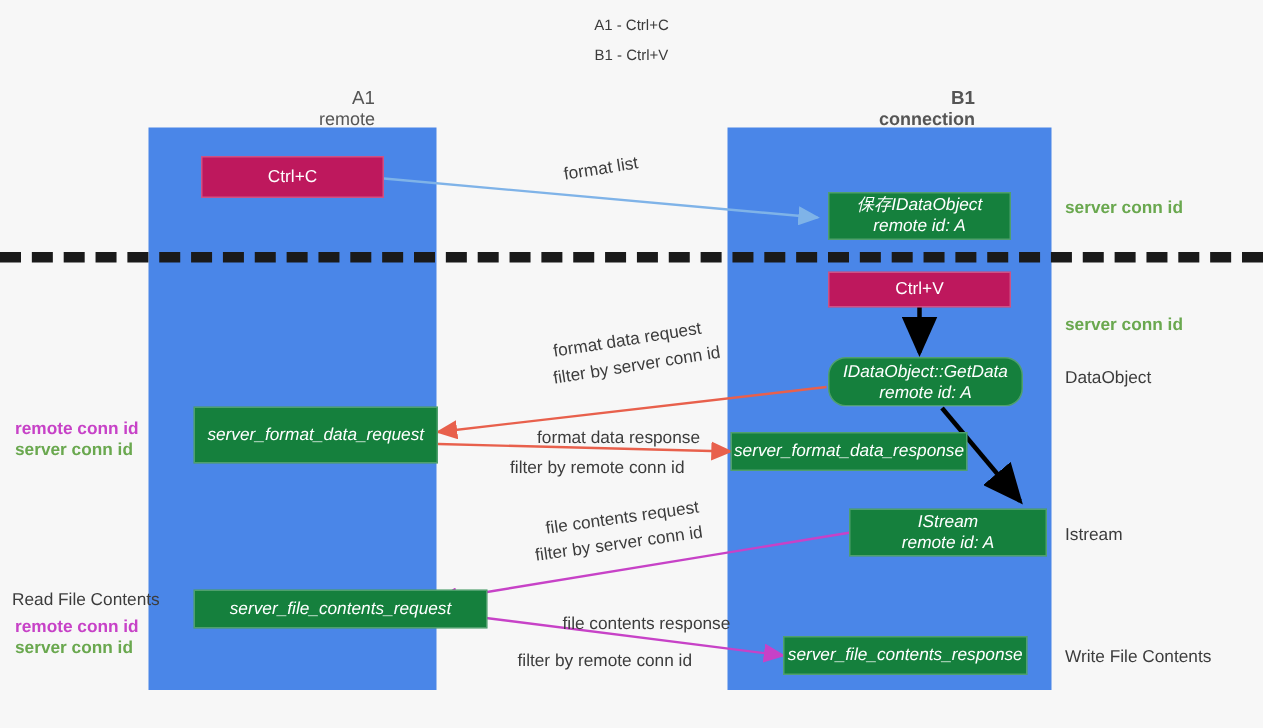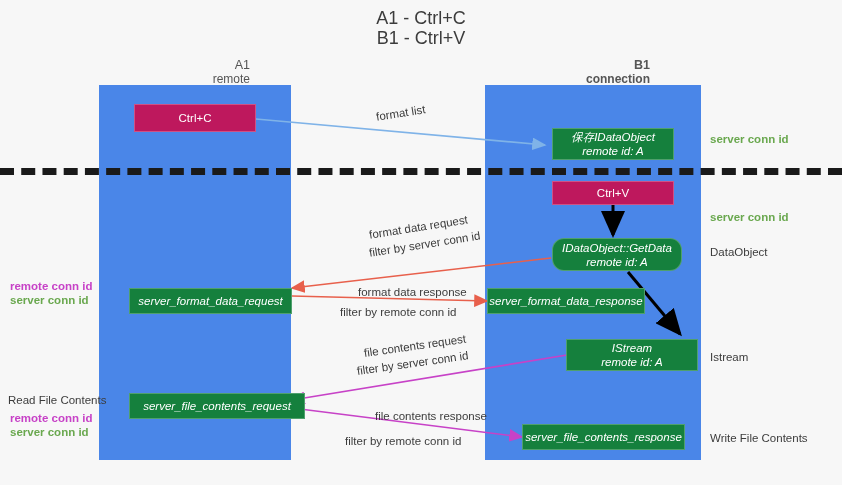--- a/index.html
+++ b/index.html
@@ -6,21 +6,21 @@
   body{
     width:842px;height:485px;
     background:#f7f7f7;
     font-family:"Liberation Sans","DejaVu Sans",sans-serif;
     position:relative;overflow:hidden;
   }
   #stage{position:absolute;left:0;top:0;width:842px;height:485px;}
 
   .title{
     position:absolute;left:0;top:8px;width:842px;text-align:center;
-    font-size:18px;color:#3c3c3c;line-height:20px;
+    font-size:10px;color:#3c3c3c;line-height:20px;
   }
 
   .col-head{
     position:absolute;text-align:right;font-size:12px;color:#555;
     line-height:14px;
   }
   .col-head .big{font-size:12.5px;}
 
   .lane{
     position:absolute;background:#4a86e8;
@@ -104,25 +104,25 @@
 
     <line x1="292" y1="408" x2="522" y2="437" stroke="#c742c7" stroke-width="1.6" marker-end="url(#ah-mag)"></line>
   </svg>
 
   <div class="dashline"></div>
 
   <div class="box green" style="left:134px;top:104px;width:122px;height:28px;">
     <span>Ctrl+C</span>
   </div>
 
-  <div class="box orange" style="left:129px;top:288px;width:163px;height:26px;">
+  <div class="box orange" style="left:129px;top:271px;width:163px;height:38px;">
     <span>server_format_data_request</span>
   </div>
 
-  <div class="box orange" style="left:129px;top:393px;width:176px;height:26px;">
+  <div class="box orange" style="left:129px;top:393px;width:196px;height:26px;">
     <span>server_file_contents_request</span>
   </div>
 
   <div class="box orange" style="left:552px;top:128px;width:122px;height:32px;">
     <span>保存IDataObject</span>
     <span>remote id: A</span>
   </div>
 
   <div class="box green" style="left:552px;top:181px;width:122px;height:24px;">
     <span>Ctrl+V</span>

